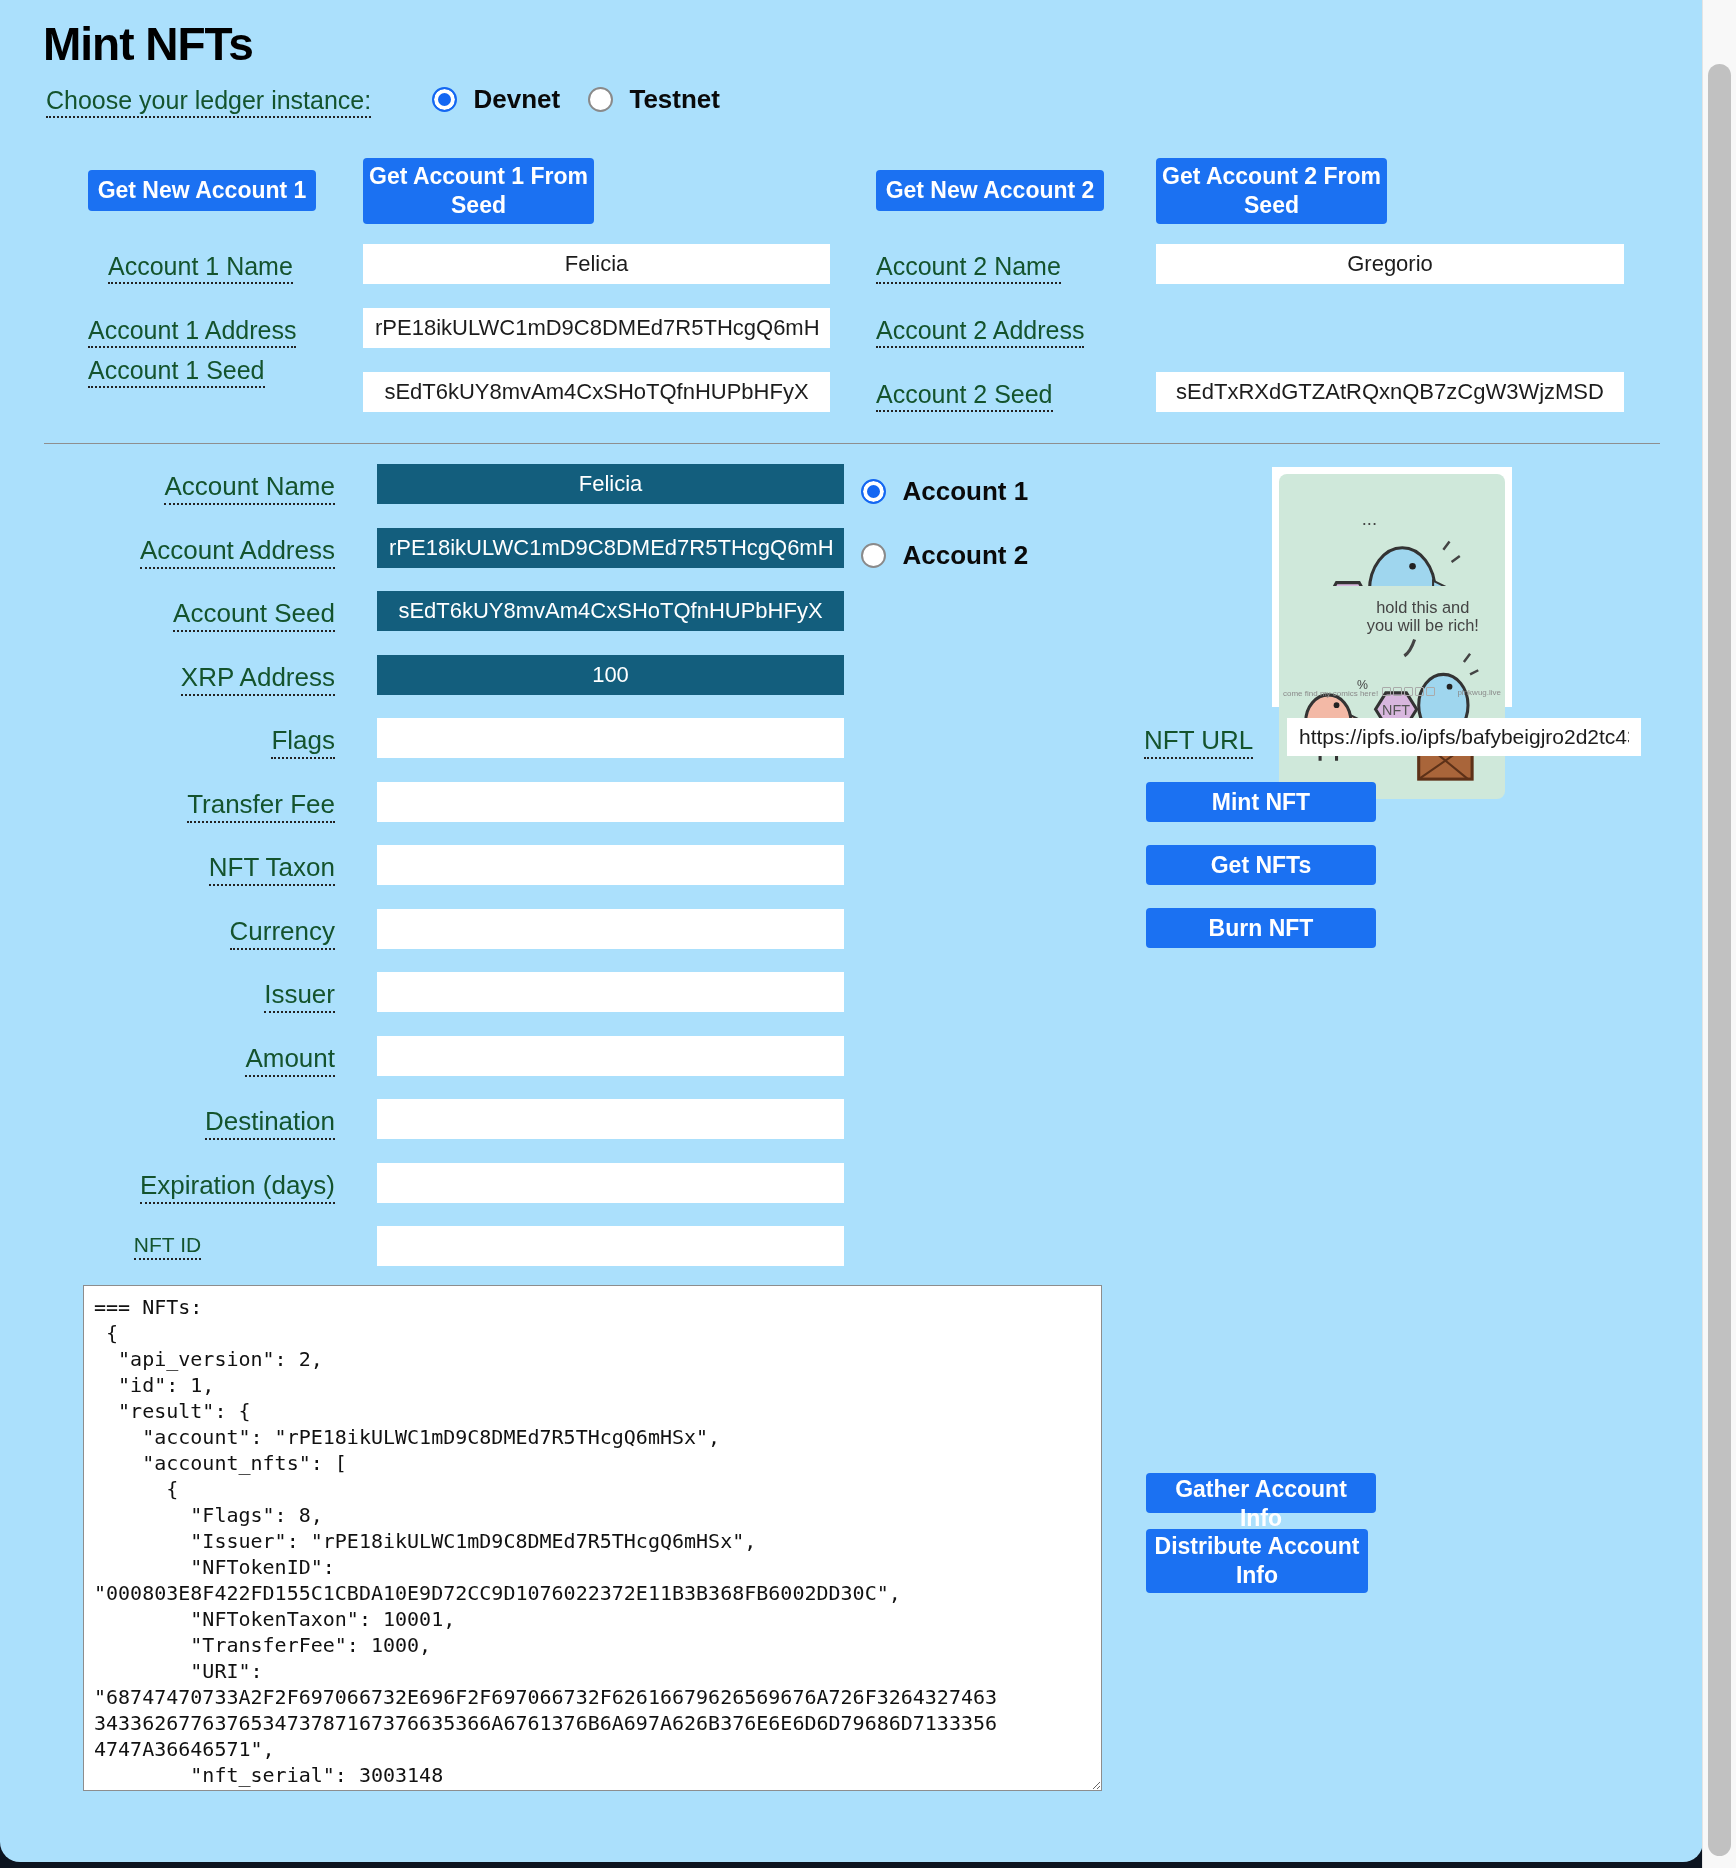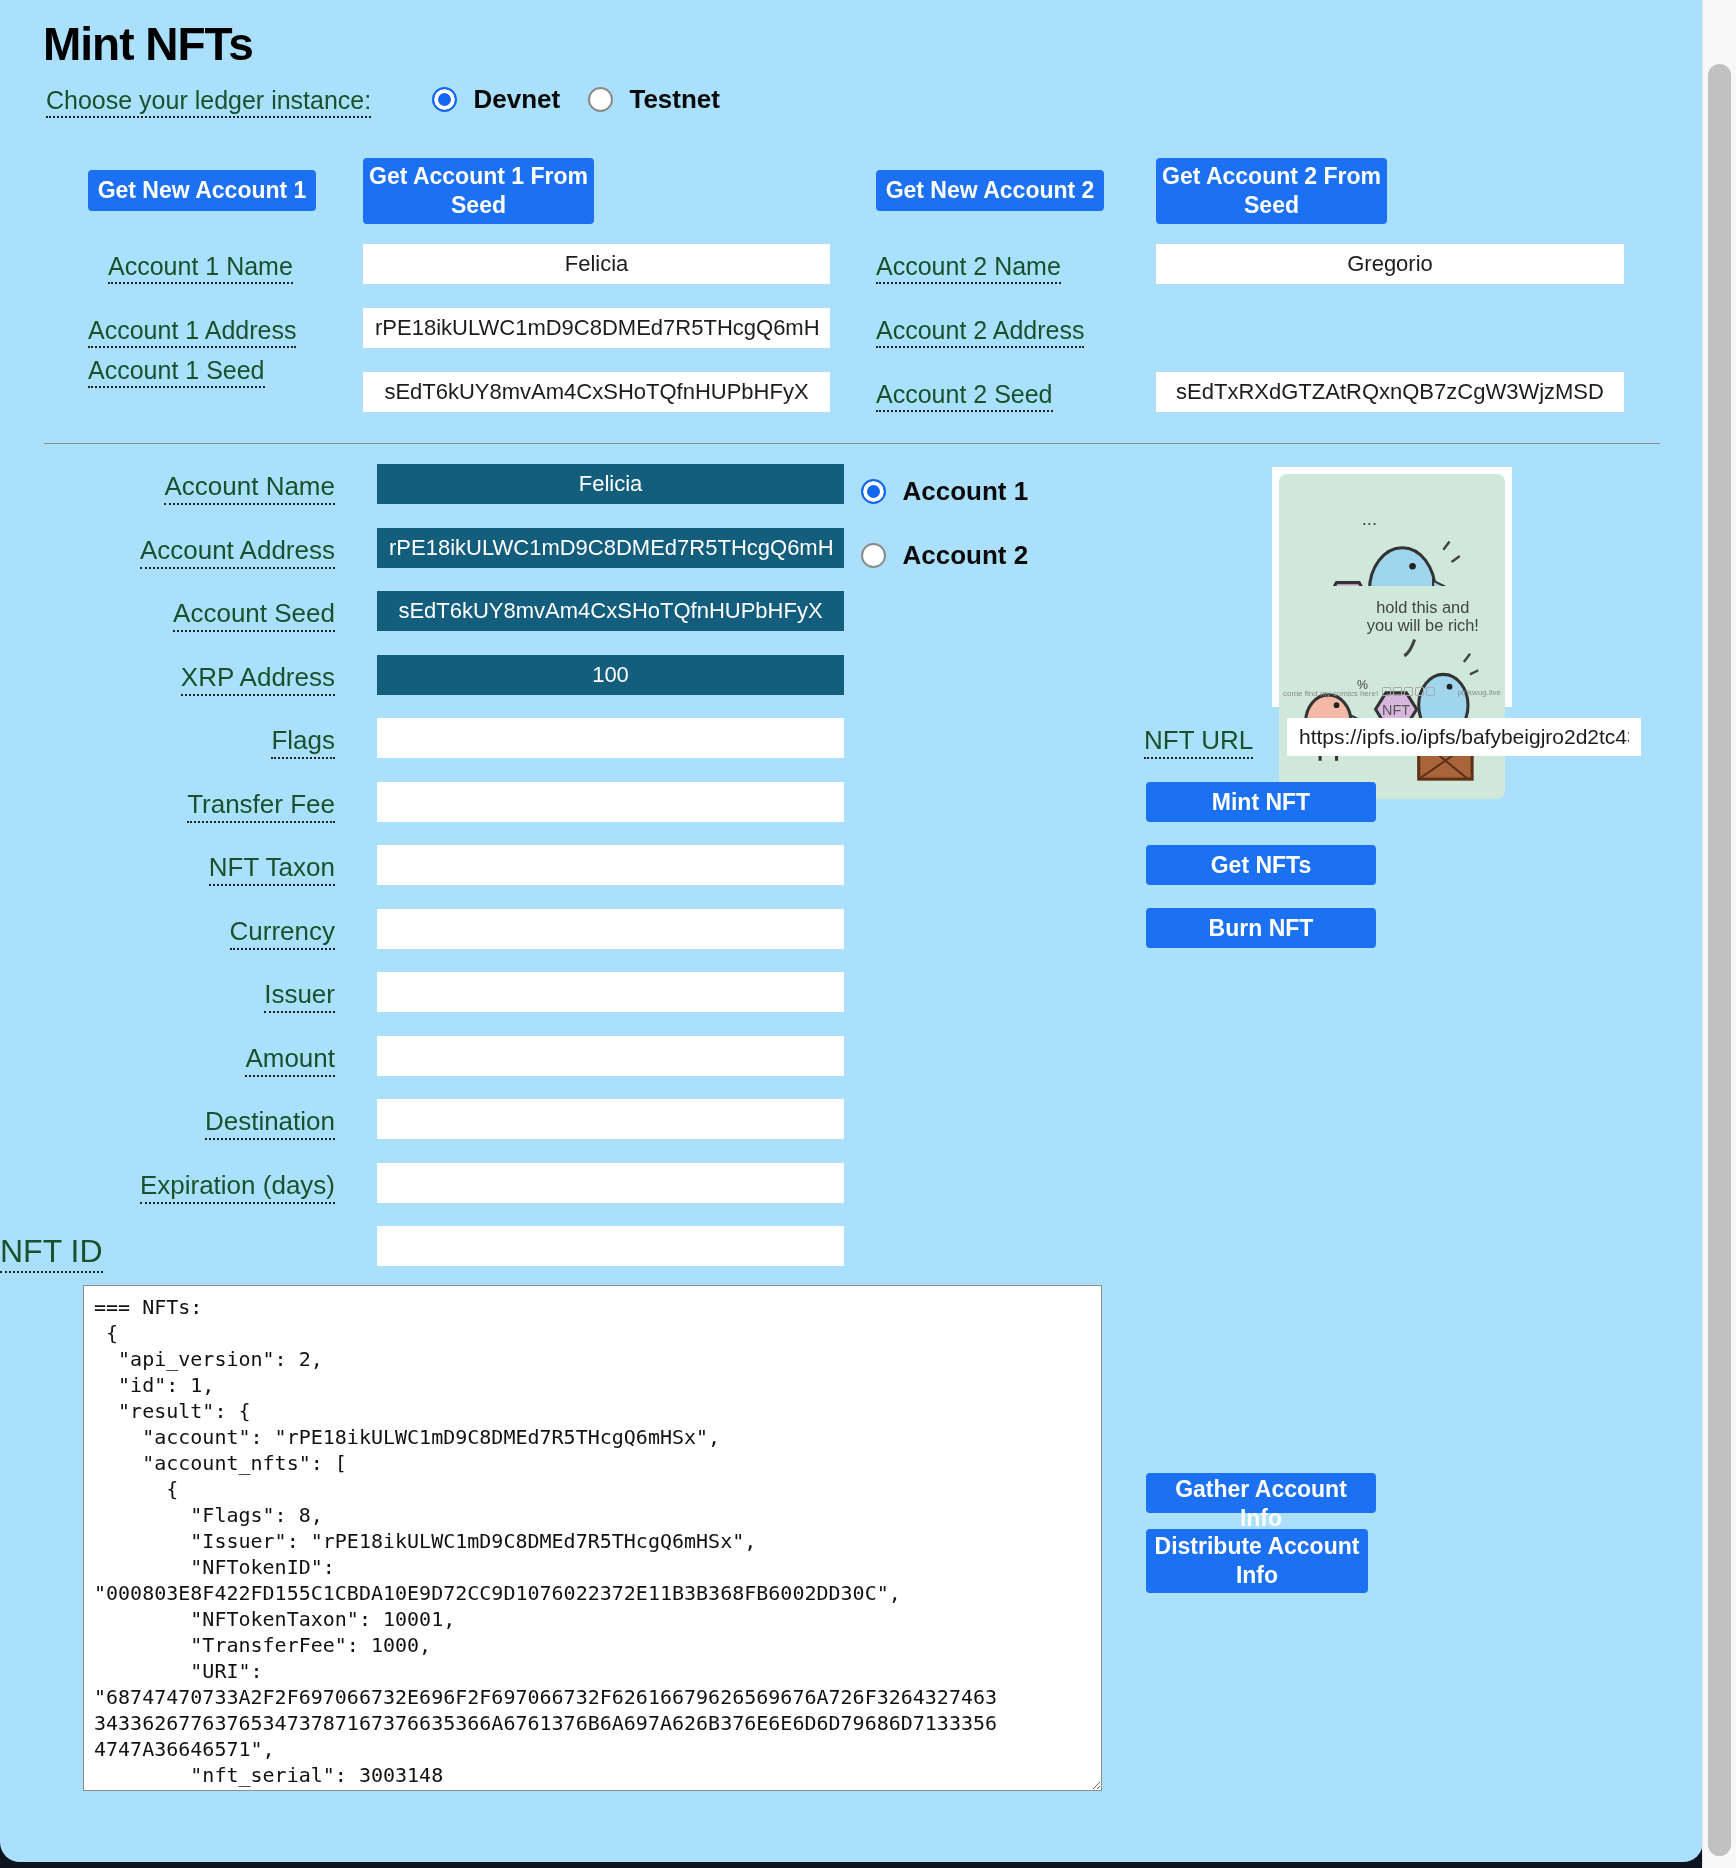--- a/index.html
+++ b/index.html
@@ -124,21 +124,21 @@
 
   <div class="pos" style="left:0;top:1043px;width:335px;text-align:right;font-size:26px;"><span class="u lbl">Amount</span></div>
   <input class="tb" style="left: 377px; top: 1036px; width: 467px; height: 40px;" value="">
 
   <div class="pos" style="left:0;top:1106px;width:335px;text-align:right;font-size:26px;"><span class="u lbl">Destination</span></div>
   <input class="tb" style="left: 377px; top: 1099px; width: 467px; height: 40px;" value="">
 
   <div class="pos" style="left:0;top:1170px;width:335px;text-align:right;font-size:26px;"><span class="u lbl">Expiration (days)</span></div>
   <input class="tb" style="left: 377px; top: 1163px; width: 467px; height: 40px;" value="">
 
-  <div class="pos" style="left:0;top:1233px;width:335px;text-align:left;font-size:32px;"><span class="u lbl">NFT ID</span></div>
+  <div class="pos" style="left:0;top:1233px;width:335px;text-align:center;font-size:21px;"><span class="u lbl">NFT ID</span></div>
   <input class="tb" style="left: 377px; top: 1226px; width: 467px; height: 40px;" value="">
 
   <span class="pos" style="left:861px;top:476px;">
     <input type="radio" name="account" checked="checked" style="">
     <span class="radlbl">Account 1</span>
   </span>
   <span class="pos" style="left:861px;top:540px;">
     <input type="radio" name="account" style="">
     <span class="radlbl">Account 2</span>
   </span>

